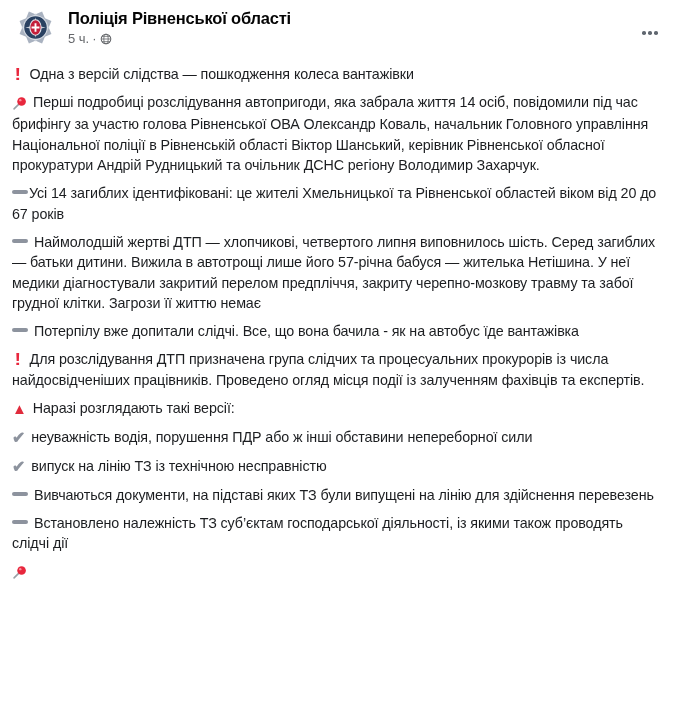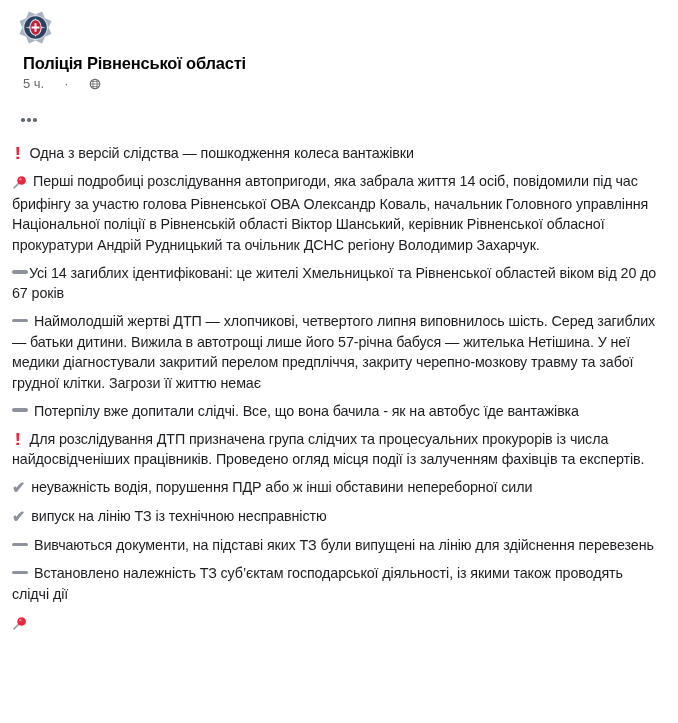--- a/index.html
+++ b/index.html
@@ -5,28 +5,28 @@
   * { margin:0; padding:0; box-sizing:border-box; }
   html,body { background:#fff; }
   body {
     width:678px; height:723px; overflow:hidden;
     font-family:"Liberation Sans", sans-serif;
     color:#1c1e21;
   }
   .card { width:678px; height:723px; background:#fff; position:relative; }
 
   
-  .header { display:flex; align-items:flex-start; padding:5px 16px 0 13px;flex-direction:column; }
+  .header { display:flex; align-items:flex-start; padding:5px 16px 0 13px; }
   .avatar-wrap { width:45px; height:45px; flex:0 0 45px; cursor:pointer; }
   .head-meta { margin-left:10px; flex:1; padding-top:2px; }
   .page-name {
     font-size:16.5px; font-weight:700; color:#050505;
     line-height:22px; letter-spacing:-0.2px; cursor:pointer;
   }
-  .sub-line { display:flex; align-items:center; gap:20px; margin-top:2px;
+  .sub-line { display:flex; align-items:center; gap:3px; margin-top:2px;
     font-size:13px; color:#65676b; line-height:16px; }
   .menu-btn { display:flex; gap:2.5px; padding:12px 4px 8px 8px; cursor:pointer; margin-top:14px; }
   .menu-btn i { width:3.6px; height:3.6px; border-radius:50%; background:#606770; }
 
   
   .post {
     padding:6px 20px 6px 12px;
     font-size:14.3px; line-height:20.5px; color:#1c1e21;
     letter-spacing:-0.1px;
   }
@@ -100,20 +100,21 @@
       <p><span class="pic"><span class="ic-excl">!</span></span><span>Одна з  версій слідства —  пошкодження колеса вантажівки</span></p>
       <p><span class="pic"><span class="ic-pin"><svg width="15" height="15" viewBox="0 0 16 16">
               <path d="M2.2 13.8 L7.6 8.4" stroke="#9aa0a6" stroke-width="1.7" stroke-linecap="round"></path>
               <circle cx="10.2" cy="5.8" r="4.6" fill="#e8273d"></circle>
               <circle cx="8.8" cy="4.4" r="1.3" fill="#f7929e"></circle>
             </svg></span></span><span>Перші подробиці розслідування автопригоди, яка забрала життя 14 осіб,  повідомили під час брифінгу за участю голова Рівненської ОВА Олександр Коваль, начальник Головного управління Національної поліції в Рівненській області Віктор Шанський, керівник Рівненської обласної прокуратури Андрій Рудницький та очільник ДСНС регіону Володимир Захарчук.</span></p>
       <p><span class="pic tight"><span class="ic-minus"></span></span><span>Усі 14 загиблих ідентифіковані: це жителі Хмельницької та Рівненської областей віком від 20 до 67 років</span></p>
       <p><span class="pic"><span class="ic-minus"></span></span><span>Наймолодшій жертві ДТП — хлопчикові, четвертого липня виповнилось шість. Серед загиблих — батьки дитини. Вижила в автотрощі лише його 57-річна бабуся — жителька Нетішина. У неї медики діагностували закритий перелом предпліччя, закриту черепно-мозкову травму та  забої  грудної клітки. Загрози її життю немає</span></p>
       <p><span class="pic"><span class="ic-minus"></span></span><span>Потерпілу вже допитали слідчі. Все, що вона бачила  - як на автобус їде вантажівка</span></p>
       <p><span class="pic"><span class="ic-excl">!</span></span><span>Для розслідування ДТП призначена група слідчих та процесуальних прокурорів із числа найдосвідченіших працівників. Проведено огляд місця події із залученням фахівців та експертів.</span></p>
+      <p><span class="pic"><span class="ic-tri">▲</span></span><span>Наразі розглядають такі версії:</span></p>
       <p><span class="pic"><span class="ic-check">✔</span></span><span>неуважність водія, порушення ПДР або ж інші обставини непереборної сили</span></p>
       <p><span class="pic"><span class="ic-check">✔</span></span><span>випуск на лінію ТЗ із технічною несправністю</span></p>
       <p><span class="pic"><span class="ic-minus"></span></span><span>Вивчаються документи, на підставі яких ТЗ були випущені на лінію для здійснення перевезень</span></p>
       <p><span class="pic"><span class="ic-minus"></span></span><span>Встановлено належність ТЗ суб’єктам господарської діяльності, із якими також проводять слідчі дії</span></p>
       <p><span class="pic"><span class="ic-pin"><svg width="15" height="15" viewBox="0 0 16 16">
               <path d="M2.2 13.8 L7.6 8.4" stroke="#9aa0a6" stroke-width="1.7" stroke-linecap="round"></path>
               <circle cx="10.2" cy="5.8" r="4.6" fill="#e8273d"></circle>
               <circle cx="8.8" cy="4.4" r="1.3" fill="#f7929e"></circle>
             </svg></span></span></p>
     </div>

